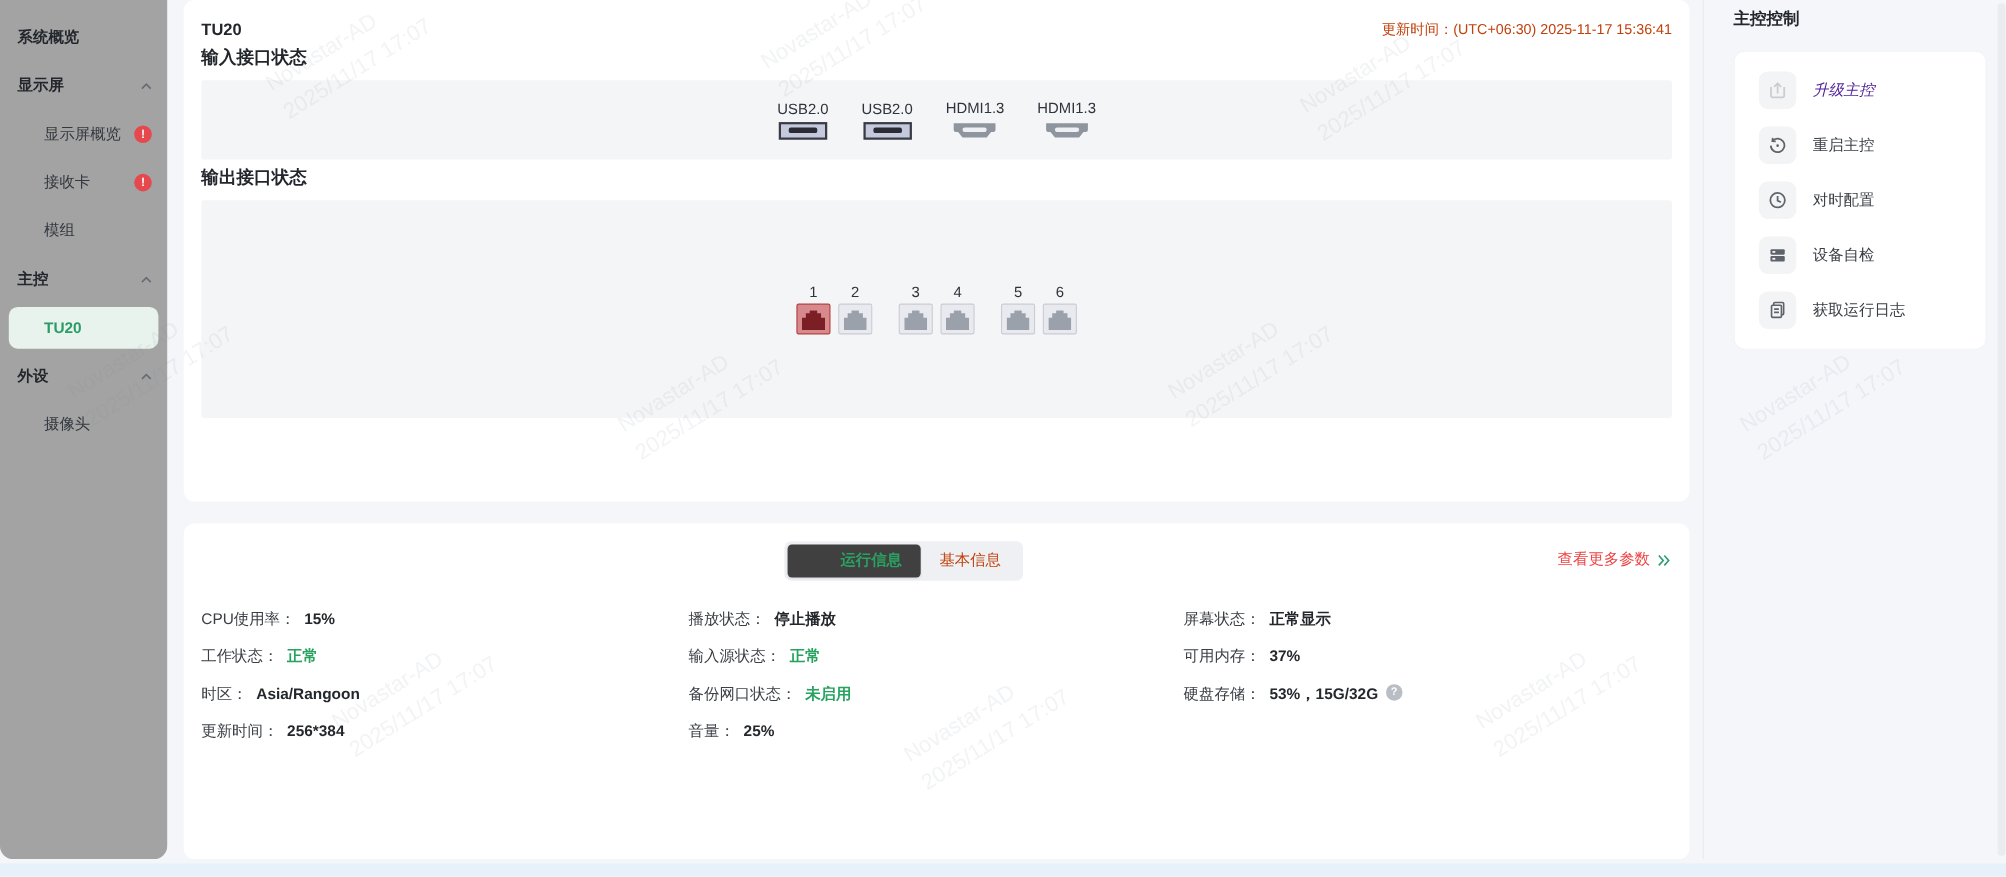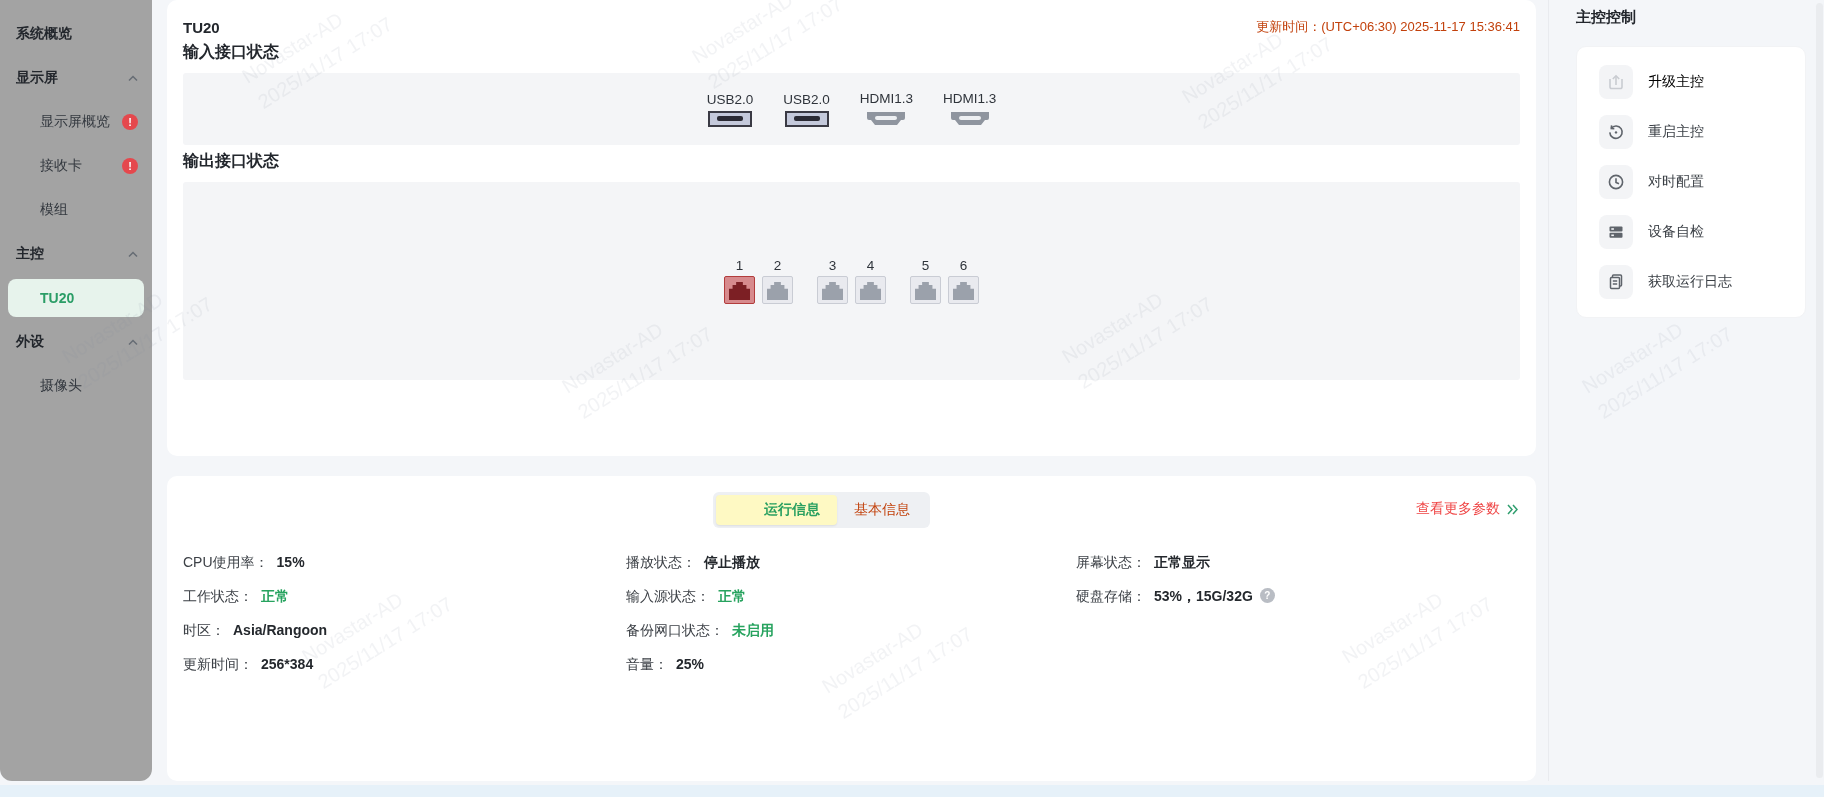--- a/index.html
+++ b/index.html
@@ -56,21 +56,21 @@
     clip-path:polygon(0 100%,0 38%,17% 38%,17% 16%,34% 16%,34% 0,66% 0,66% 16%,83% 16%,83% 38%,100% 38%,100% 100%); }
   .rj45.alarm { border-color:#b23c3c; background:#d78a8d; }
   .rj45.alarm i { background:#7c1f24; }
 
   .card-bot { left:167px; top:476px; width:1369px; height:305px; padding:16px 16px 0 16px; }
   .tab-row { position:relative; display:flex; justify-content:center; }
   .tab-group { position:relative; left:-30px; background:#eef0f3; border-radius:6px;
     padding:3px; display:flex; }
   .tab { padding:6px 17px; font-size:14px; border-radius:4px; color:#c2410c;
     font-weight:500; cursor:pointer; }
-  .tab.sel { background:#fef9c3; color:#2aa061; font-weight:700;
+  .tab.sel { background:#404040; color:#2aa061; font-weight:700;
     box-shadow:0 1px 2px rgba(0,0,0,0.08);padding-left:48px; }
   .more-link { position:absolute; right:0; top:8px; display:flex; align-items:center;
     gap:6px; color:#ef4444; font-size:14px; cursor:pointer; }
 
   .info-grid { margin-top:26px; display:grid; grid-template-columns:443px 450px 1fr; }
   .info-row { display:flex; align-items:flex-start; height:22px; margin-bottom:12px;
     font-size:14px; }
   .info-row .lbl { color:#3c4046; }
   .info-row .val { font-weight:700; color:#24282d; margin-left:8px; }
   .info-row .val.ok { color:#27a35f; }
@@ -87,21 +87,21 @@
     border:1px solid #f2f3f5; }
   .action { height:50px; display:flex; align-items:center; gap:15px; padding-left:22px;
     cursor:pointer; }
   .icon-box { width:34px; height:34px; border-radius:8px; background:#f3f4f6;
     display:flex; align-items:center; justify-content:center; flex:none; }
   .action .lbl { font-size:14px; color:#3a3f45; }
   .action svg { stroke:#5f646b; }
   .action.disabled { cursor:default; }
   .action.disabled svg { stroke:#c9ccd1; }
   .action .fillpart { fill:#5f646b; }
-  .action.disabled .lbl { color:#000000; }
+  .action.disabled .lbl { color:#4c1d95;font-style:italic; }
 
   .scrollbar { position:absolute; right:1px; top:3px; width:7px; height:775px;
     background:#eaecef; border-radius:4px; }
   .bottom-strip { position:absolute; left:0; bottom:0; width:1824px; height:12px;
     background:#e6f1f9; }
 </style>
 </head>
 <body>
 
 <div class="page">
@@ -296,20 +296,24 @@
           <span class="lbl">音量：</span>
           <span class="val">25%</span>
         </div>
       </div>
       <div class="info-col">
         <div class="info-row">
           <span class="lbl">屏幕状态：</span>
           <span class="val">正常显示</span>
         </div>
         <div class="info-row">
+          <span class="lbl">可用内存：</span>
+          <span class="val">37%</span>
+        </div>
+        <div class="info-row">
           <span class="lbl">硬盘存储：</span>
           <span class="val">53%，15G/32G</span>
           <span class="help">?</span>
         </div>
       </div>
     </div>
   </section>
 
   <div class="divider-v"></div>
   <div class="rp-title">主控控制</div>

